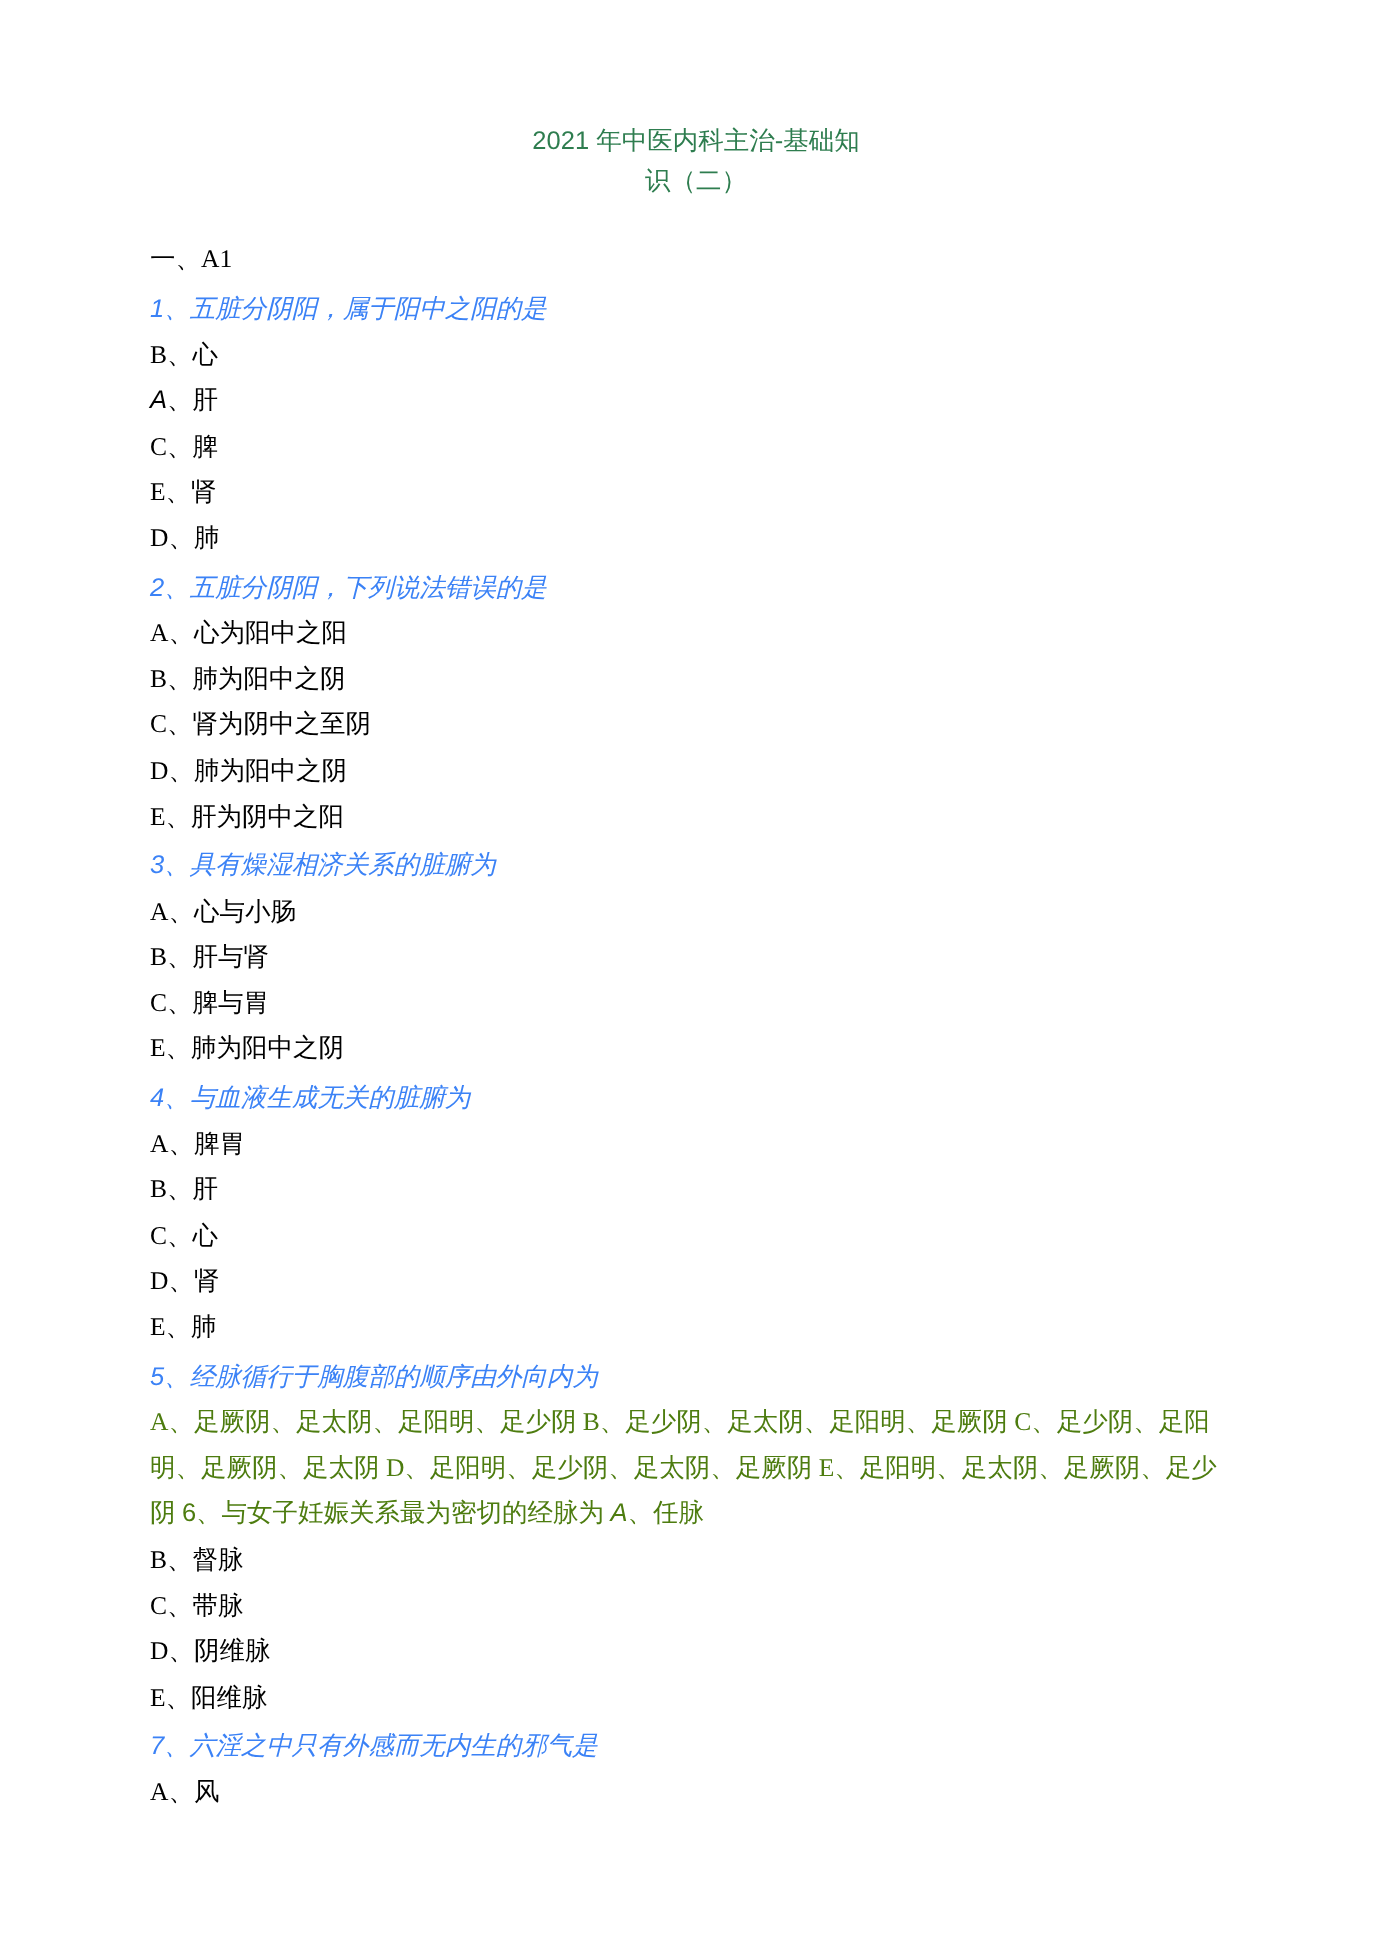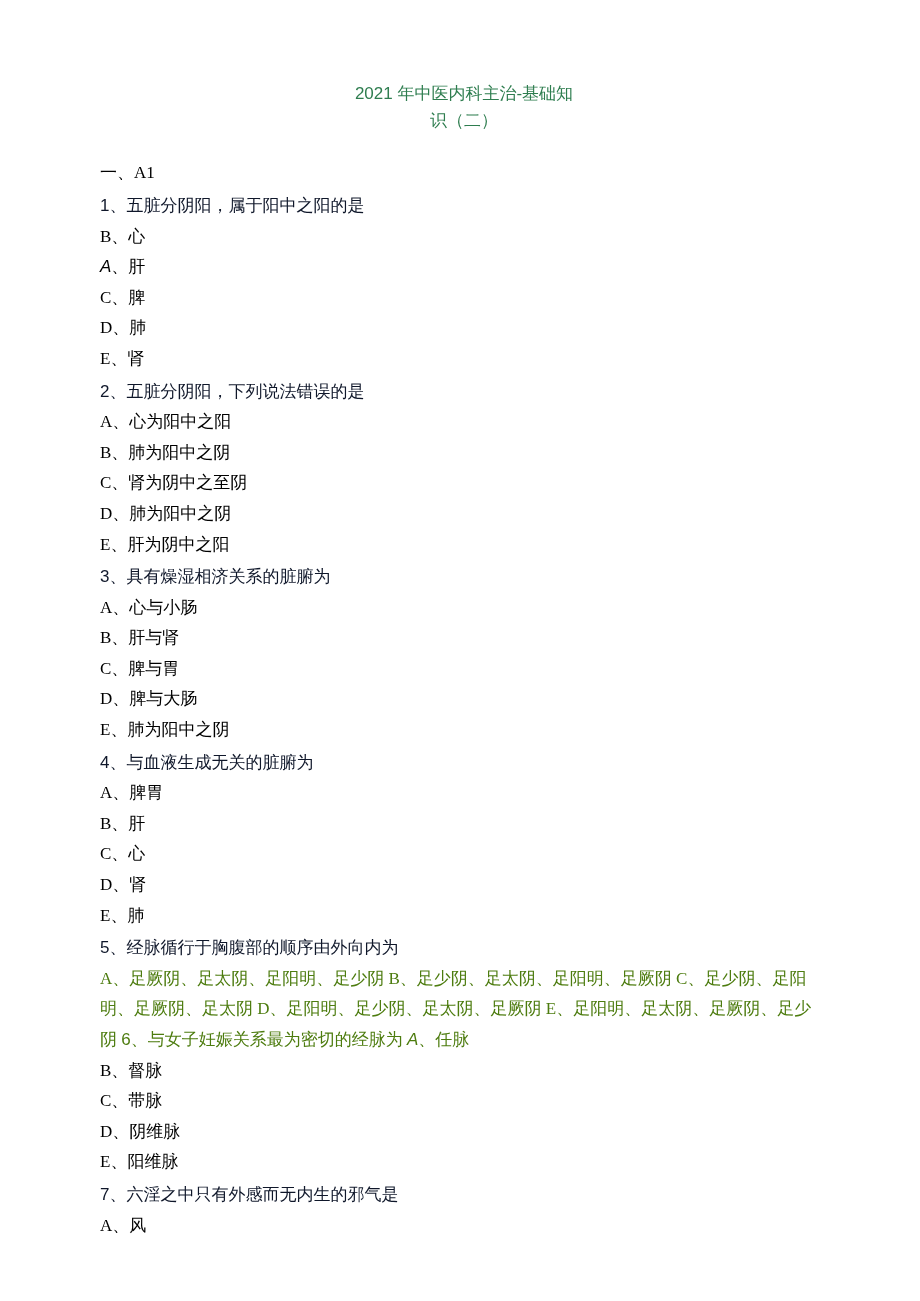--- a/index.html
+++ b/index.html
@@ -24,22 +24,23 @@
     font-size: 17px;
     color: #000;
     line-height: 1.8;
     margin-top: 24px;
   }
   .question {
     margin-top: 2px;
   }
   .q-text {
     font-size: 17px;
-    color: #0f172a;
+    color: #3b82f6;
     line-height: 1.8;
+    font-style: italic;
   }
   .q-num {
     font-family: "SimHei", "Microsoft YaHei", sans-serif;
   }
   .option {
     font-size: 17px;
     color: #000;
     line-height: 1.8;
   }
   .bold-letter {
@@ -60,39 +61,38 @@
   <div class="title-line1">2021 年中医内科主治-基础知</div>
   <div class="title-line2">识（二）</div>
 
   <div class="section-label">一、A1</div>
 
   <div class="question">
     <div class="q-text"><span class="q-num">1</span><span>、五脏分阴阳，属于阳中之阳的是</span></div>
     <div class="option"><span>B</span><span>、心</span></div>
     <div class="option"><span class="bold-letter">A</span><span>、肝</span></div>
     <div class="option"><span>C</span><span>、脾</span></div>
+    <div class="option"><span>E</span><span>、肾</span></div>
     <div class="option"><span>D</span><span>、肺</span></div>
-    <div class="option"><span>E</span><span>、肾</span></div>
   </div>
 
   <div class="question">
     <div class="q-text"><span class="q-num">2</span><span>、五脏分阴阳，下列说法错误的是</span></div>
     <div class="option"><span>A</span><span>、心为阳中之阳</span></div>
     <div class="option"><span>B</span><span>、肺为阳中之阴</span></div>
     <div class="option"><span>C</span><span>、肾为阴中之至阴</span></div>
     <div class="option"><span>D</span><span>、肺为阳中之阴</span></div>
     <div class="option"><span>E</span><span>、肝为阴中之阳</span></div>
   </div>
 
   <div class="question">
     <div class="q-text"><span class="q-num">3</span><span>、具有燥湿相济关系的脏腑为</span></div>
     <div class="option"><span>A</span><span>、心与小肠</span></div>
     <div class="option"><span>B</span><span>、肝与肾</span></div>
     <div class="option"><span>C</span><span>、脾与胃</span></div>
-    <div class="option"><span>D</span><span>、脾与大肠</span></div>
     <div class="option"><span>E</span><span>、肺为阳中之阴</span></div>
   </div>
 
   <div class="question">
     <div class="q-text"><span class="q-num">4</span><span>、与血液生成无关的脏腑为</span></div>
     <div class="option"><span>A</span><span>、脾胃</span></div>
     <div class="option"><span>B</span><span>、肝</span></div>
     <div class="option"><span>C</span><span>、心</span></div>
     <div class="option"><span>D</span><span>、肾</span></div>
     <div class="option"><span>E</span><span>、肺</span></div>

